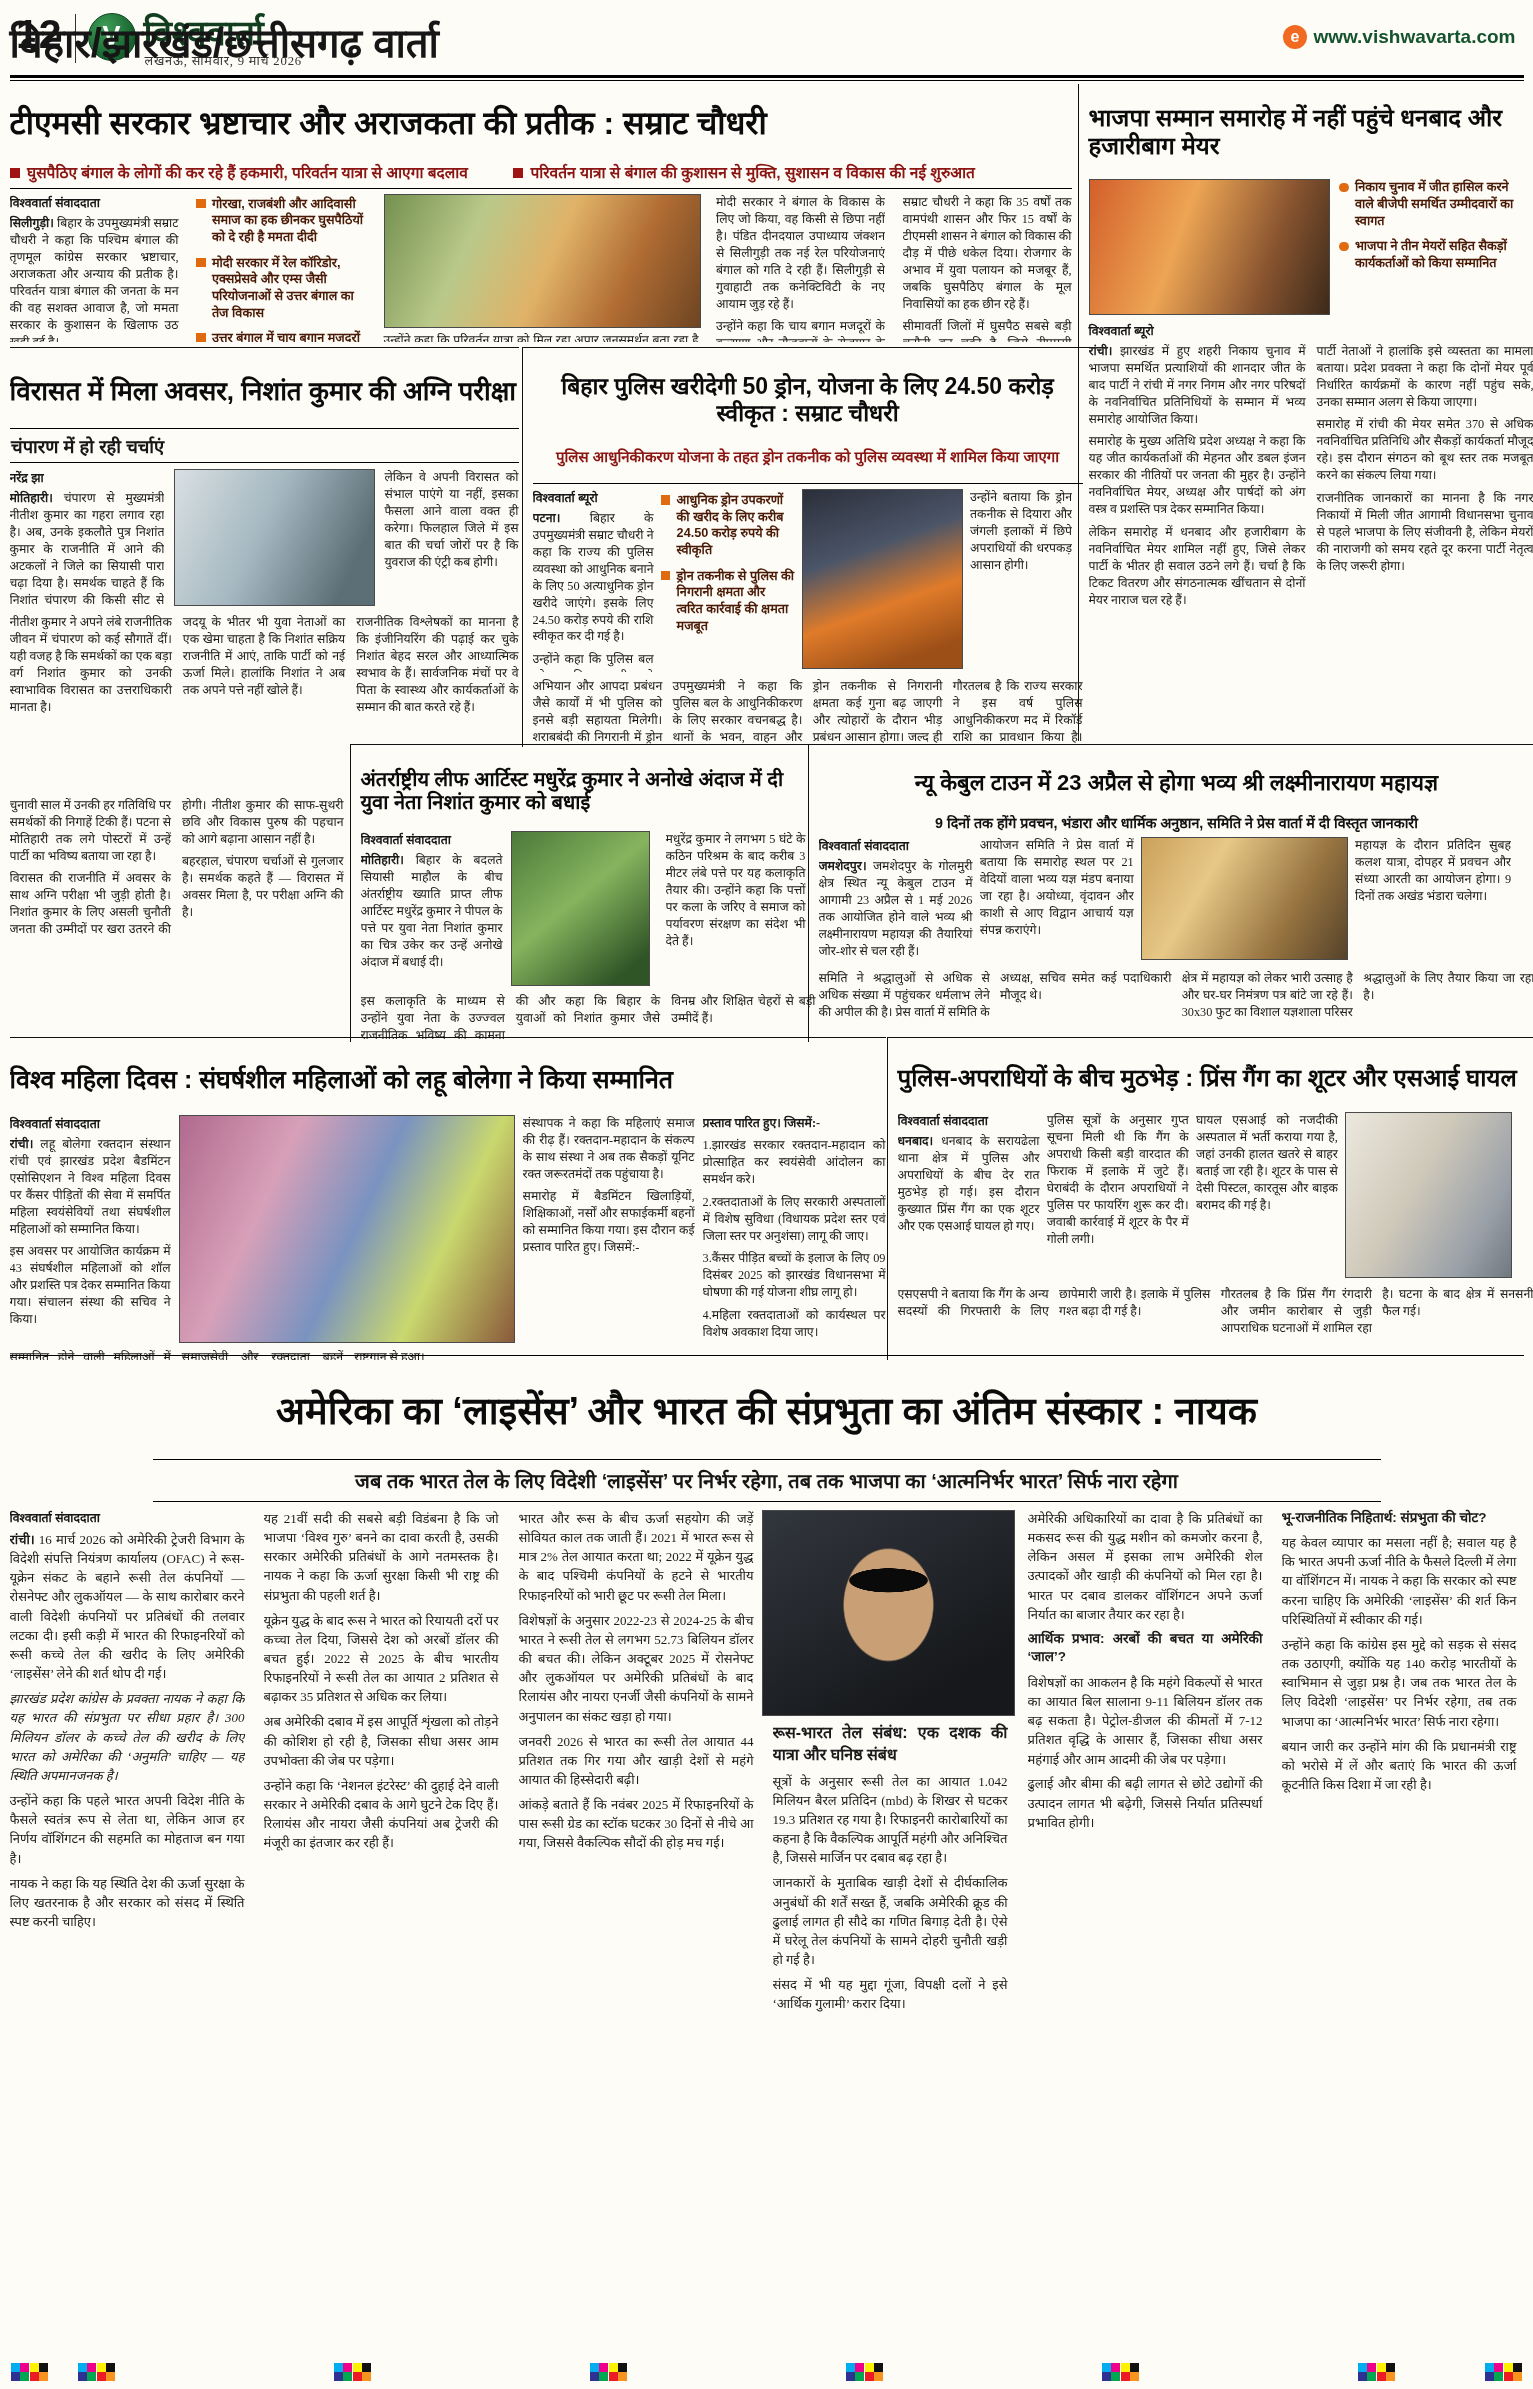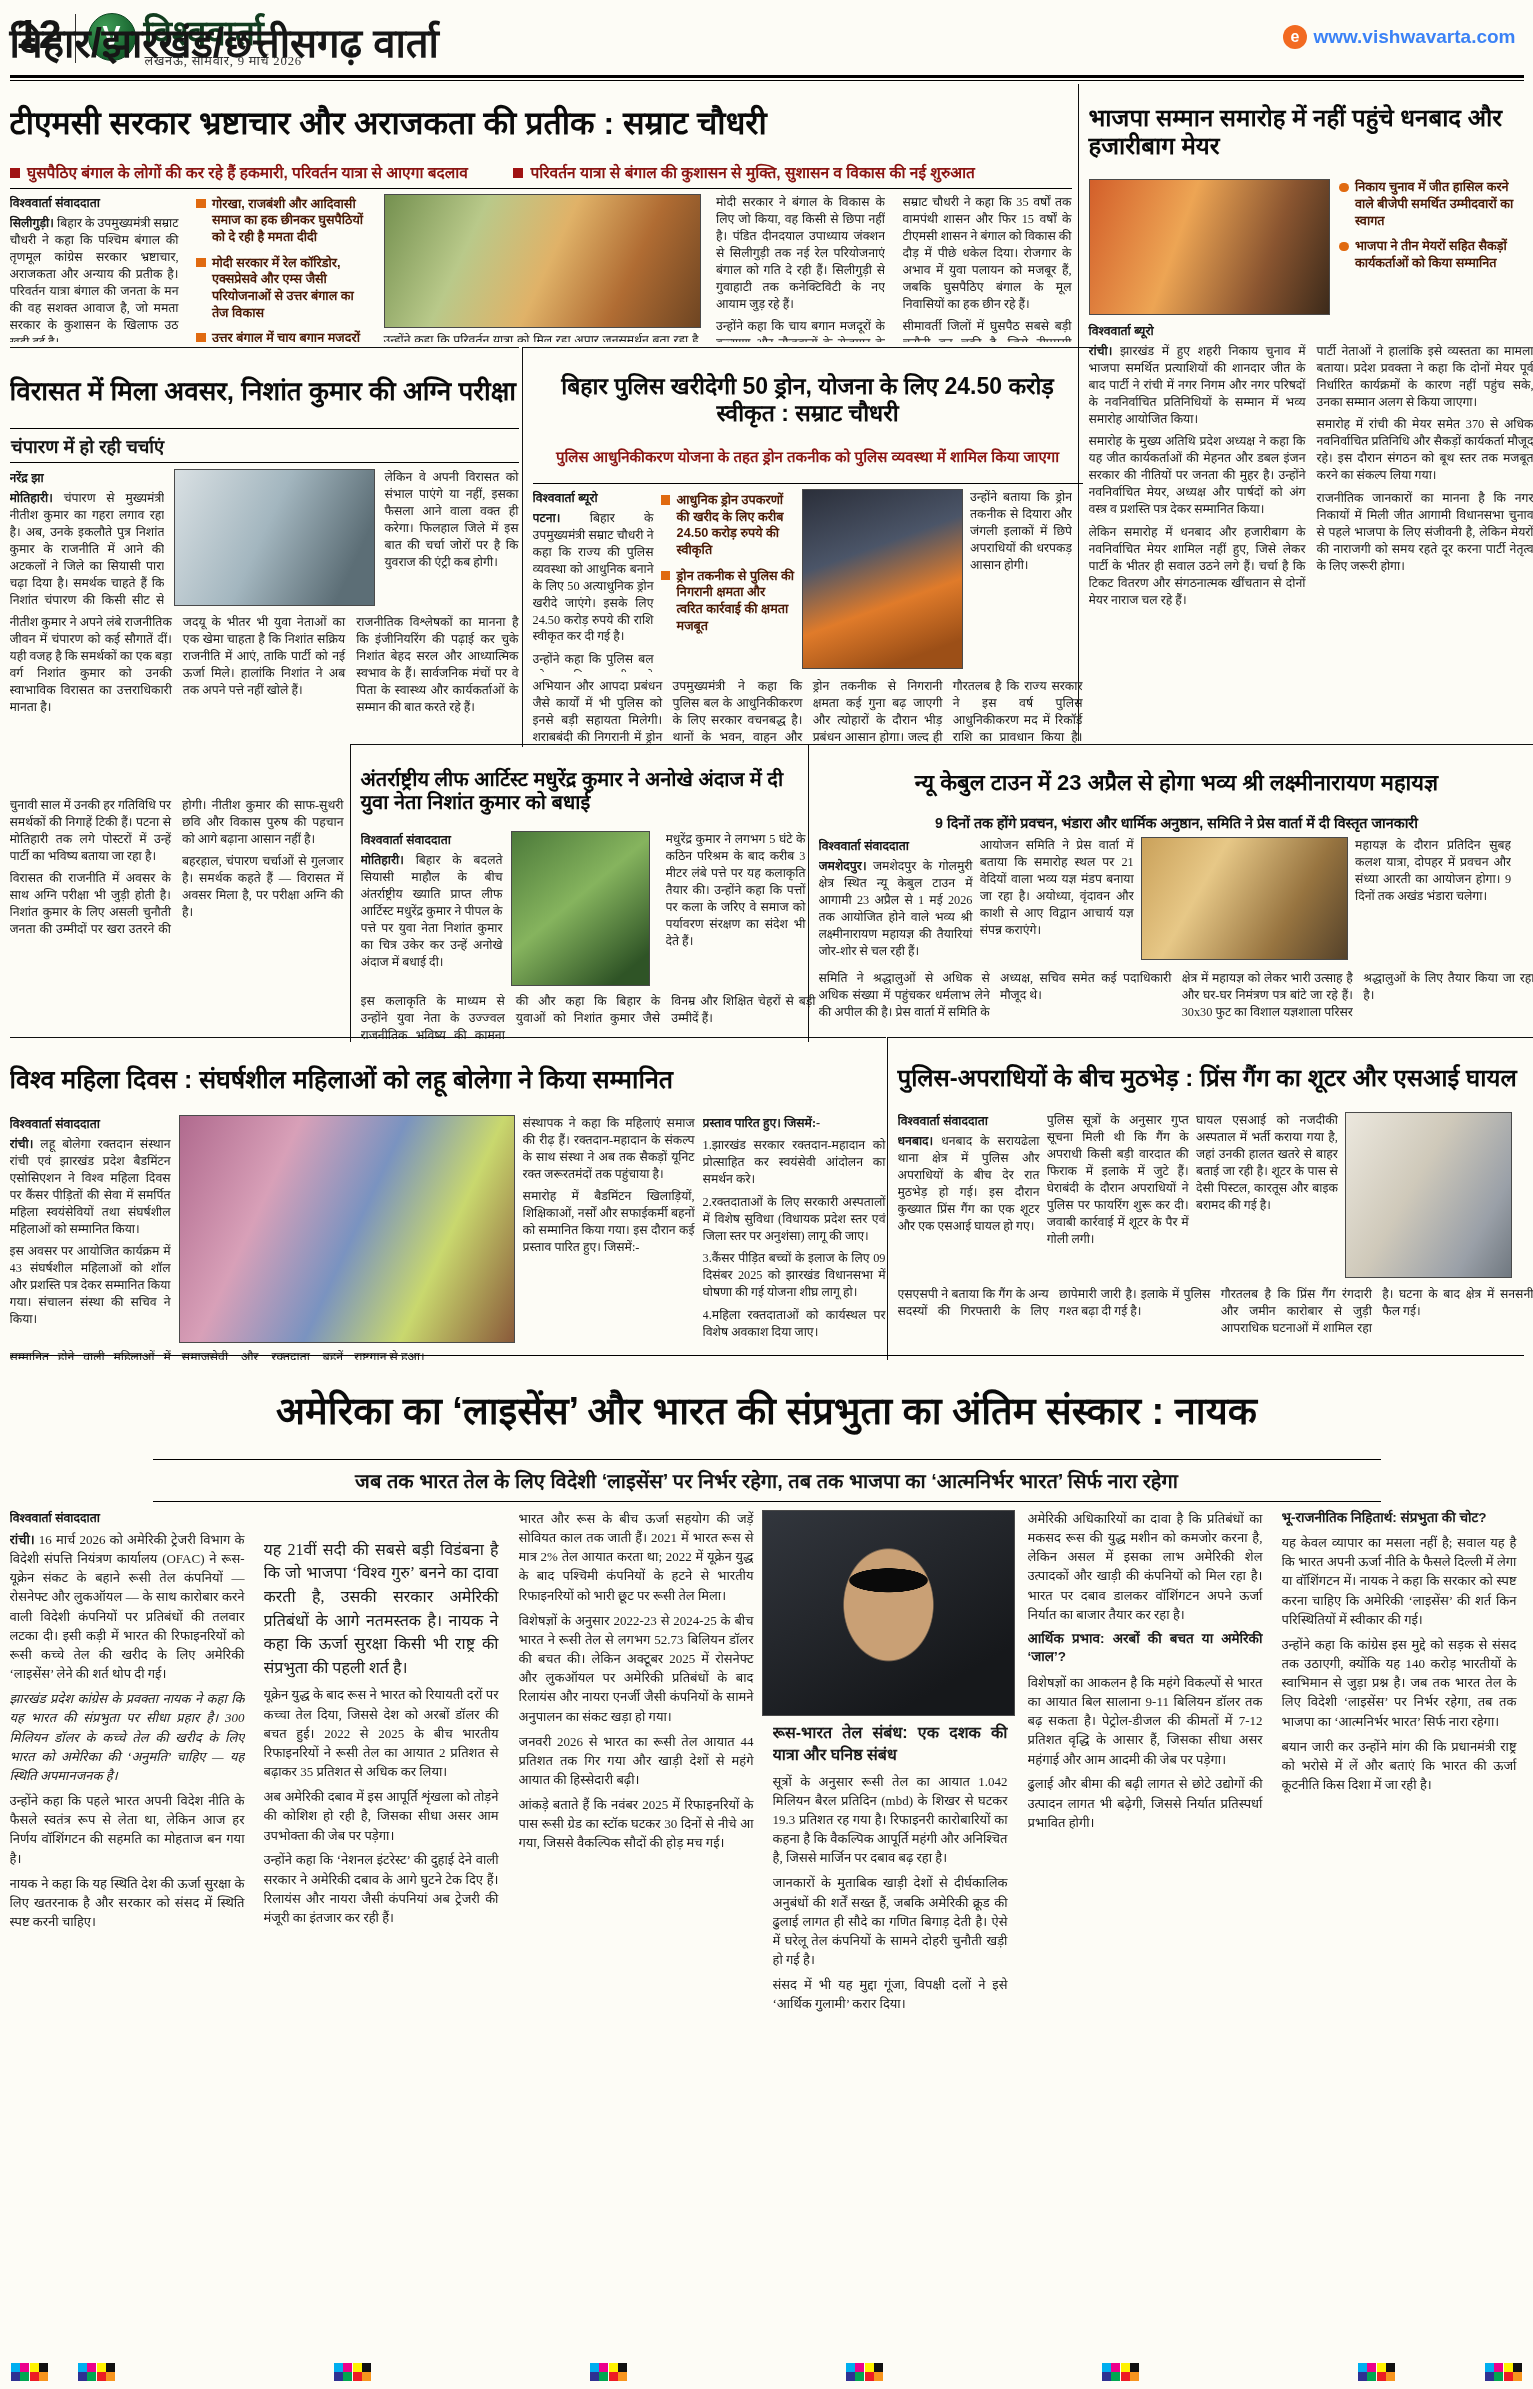--- a/index.html
+++ b/index.html
@@ -58,21 +58,21 @@
     <div class="abs" style="left:6.4px;top:6.4px;font-size:41px;font-weight:800;font-family:'Liberation Sans',sans-serif;">12</div>
     <div class="abs" style="left:65px;top:9.5px;width:1.6px;height:49px;background:#333;"></div>
     <div class="abs brand-icon" style="left:78px;top:8px;">
       <span>V</span>
     </div>
     <div class="abs" style="left:134px;top:3.2px;font-size:35px;font-weight:800;color:#123d1f;font-family:'Liberation Sans',sans-serif;">विश्ववार्ता</div>
     <div class="abs" style="left:135px;top:46px;font-size:12.7px;color:#333;letter-spacing:0.8px;">लखनऊ, सोमवार, 9 मार्च 2026</div>
     <div class="abs" style="left:0;right:0;top:9.5px;font-size:40px;font-weight:800;font-family:'Liberation Sans',sans-serif;">बिहार/झारखंड/छत्तीसगढ़ वार्ता</div>
     <div class="abs" style="right:8px;top:20.7px;display:flex;align-items:center;">
       <span class="e-badge">e</span>
-      <span style="font-size:19px;font-weight:800;font-family:'Liberation Sans',sans-serif;color:#3b82f6;">www.vishwavarta.com</span>
+      <span style="font-size:19px;font-weight:800;font-family:'Liberation Sans',sans-serif;color:#14532d;">www.vishwavarta.com</span>
     </div>
   </div>
   <div class="abs" style="left:9.5px;top:75px;width:1514px;height:3.2px;background:#000;"></div>
   <div class="abs" style="left:9.5px;top:80px;width:1514px;height:0.8px;background:#000;"></div>
 
   <article class="abs clip" style="left:9.5px;top:84px;width:1062px;height:258px;">
     <h1 class="hl" style="font-size:32px;">टीएमसी सरकार भ्रष्टाचार और अराजकता की प्रतीक : सम्राट चौधरी</h1>
     <div style="display:flex;gap:45px;margin:6.4px 0 4.8px;border-bottom:1.6px solid #000;padding-bottom:5.6px;">
       <div class="pt">
           <span class="sq"></span>
@@ -295,21 +295,21 @@
 
       <div class="abs clip" style="left:0;top:0;width:235px;height:863px;">
         <div class="byline">विश्ववार्ता संवाददाता</div>
         <p class="bp" style="font-size:13px;line-height:1.48;"><b class="dl">रांची।</b> <span>16 मार्च 2026 को अमेरिकी ट्रेजरी विभाग के विदेशी संपत्ति नियंत्रण कार्यालय (OFAC) ने रूस-यूक्रेन संकट के बहाने रूसी तेल कंपनियों — रोसनेफ्ट और लुकऑयल — के साथ कारोबार करने वाली विदेशी कंपनियों पर प्रतिबंधों की तलवार लटका दी। इसी कड़ी में भारत की रिफाइनरियों को रूसी कच्चे तेल की खरीद के लिए अमेरिकी ‘लाइसेंस’ लेने की शर्त थोप दी गई।</span></p>
         <p class="bp" style="font-size:13px;line-height:1.48;font-style:italic;">झारखंड प्रदेश कांग्रेस के प्रवक्ता नायक ने कहा कि यह भारत की संप्रभुता पर सीधा प्रहार है। 300 मिलियन डॉलर के कच्चे तेल की खरीद के लिए भारत को अमेरिका की ‘अनुमति’ चाहिए — यह स्थिति अपमानजनक है।</p>
         <p class="bp" style="font-size:13px;line-height:1.48;">उन्होंने कहा कि पहले भारत अपनी विदेश नीति के फैसले स्वतंत्र रूप से लेता था, लेकिन आज हर निर्णय वॉशिंगटन की सहमति का मोहताज बन गया है।</p>
         <p class="bp" style="font-size:13px;line-height:1.48;">नायक ने कहा कि यह स्थिति देश की ऊर्जा सुरक्षा के लिए खतरनाक है और सरकार को संसद में स्थिति स्पष्ट करनी चाहिए।</p>
       </div>
 
       <div class="abs clip" style="left:254px;top:0;width:235px;height:863px;">
-        <p class="bp" style="font-size:16px;line-height:1.48;margin-top:29px;">यह 21वीं सदी की सबसे बड़ी विडंबना है कि जो भाजपा ‘विश्व गुरु’ बनने का दावा करती है, उसकी सरकार अमेरिकी प्रतिबंधों के आगे नतमस्तक है। नायक ने कहा कि ऊर्जा सुरक्षा किसी भी राष्ट्र की संप्रभुता की पहली शर्त है।</p>
+        <p class="bp" style="font-size:13px;line-height:1.48;">यह 21वीं सदी की सबसे बड़ी विडंबना है कि जो भाजपा ‘विश्व गुरु’ बनने का दावा करती है, उसकी सरकार अमेरिकी प्रतिबंधों के आगे नतमस्तक है। नायक ने कहा कि ऊर्जा सुरक्षा किसी भी राष्ट्र की संप्रभुता की पहली शर्त है।</p>
         <p class="bp" style="font-size:13px;line-height:1.48;">यूक्रेन युद्ध के बाद रूस ने भारत को रियायती दरों पर कच्चा तेल दिया, जिससे देश को अरबों डॉलर की बचत हुई। 2022 से 2025 के बीच भारतीय रिफाइनरियों ने रूसी तेल का आयात 2 प्रतिशत से बढ़ाकर 35 प्रतिशत से अधिक कर लिया।</p>
         <p class="bp" style="font-size:13px;line-height:1.48;">अब अमेरिकी दबाव में इस आपूर्ति शृंखला को तोड़ने की कोशिश हो रही है, जिसका सीधा असर आम उपभोक्ता की जेब पर पड़ेगा।</p>
         <p class="bp" style="font-size:13px;line-height:1.48;">उन्होंने कहा कि ‘नेशनल इंटरेस्ट’ की दुहाई देने वाली सरकार ने अमेरिकी दबाव के आगे घुटने टेक दिए हैं। रिलायंस और नायरा जैसी कंपनियां अब ट्रेजरी की मंजूरी का इंतजार कर रही हैं।</p>
       </div>
 
       <div class="abs clip" style="left:509px;top:0;width:235px;height:863px;">
         <p class="bp" style="font-size:13px;line-height:1.48;">भारत और रूस के बीच ऊर्जा सहयोग की जड़ें सोवियत काल तक जाती हैं। 2021 में भारत रूस से मात्र 2% तेल आयात करता था; 2022 में यूक्रेन युद्ध के बाद पश्चिमी कंपनियों के हटने से भारतीय रिफाइनरियों को भारी छूट पर रूसी तेल मिला।</p>
         <p class="bp" style="font-size:13px;line-height:1.48;">विशेषज्ञों के अनुसार 2022-23 से 2024-25 के बीच भारत ने रूसी तेल से लगभग 52.73 बिलियन डॉलर की बचत की। लेकिन अक्टूबर 2025 में रोसनेफ्ट और लुकऑयल पर अमेरिकी प्रतिबंधों के बाद रिलायंस और नायरा एनर्जी जैसी कंपनियों के सामने अनुपालन का संकट खड़ा हो गया।</p>
         <p class="bp" style="font-size:13px;line-height:1.48;">जनवरी 2026 से भारत का रूसी तेल आयात 44 प्रतिशत तक गिर गया और खाड़ी देशों से महंगे आयात की हिस्सेदारी बढ़ी।</p>
         <p class="bp" style="font-size:13px;line-height:1.48;">आंकड़े बताते हैं कि नवंबर 2025 में रिफाइनरियों के पास रूसी ग्रेड का स्टॉक घटकर 30 दिनों से नीचे आ गया, जिससे वैकल्पिक सौदों की होड़ मच गई।</p>

